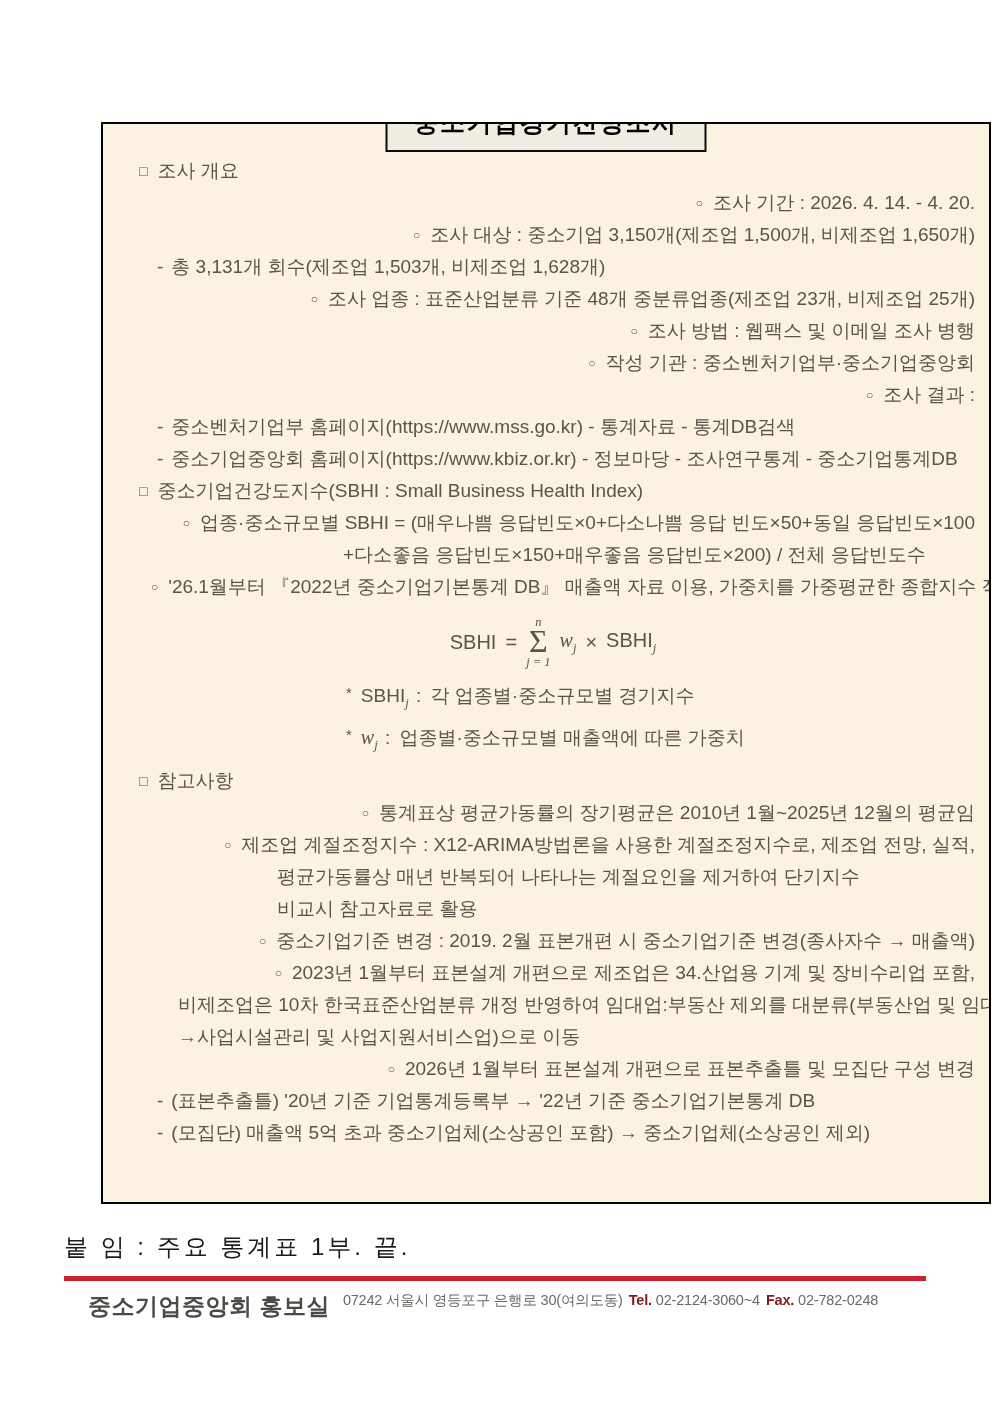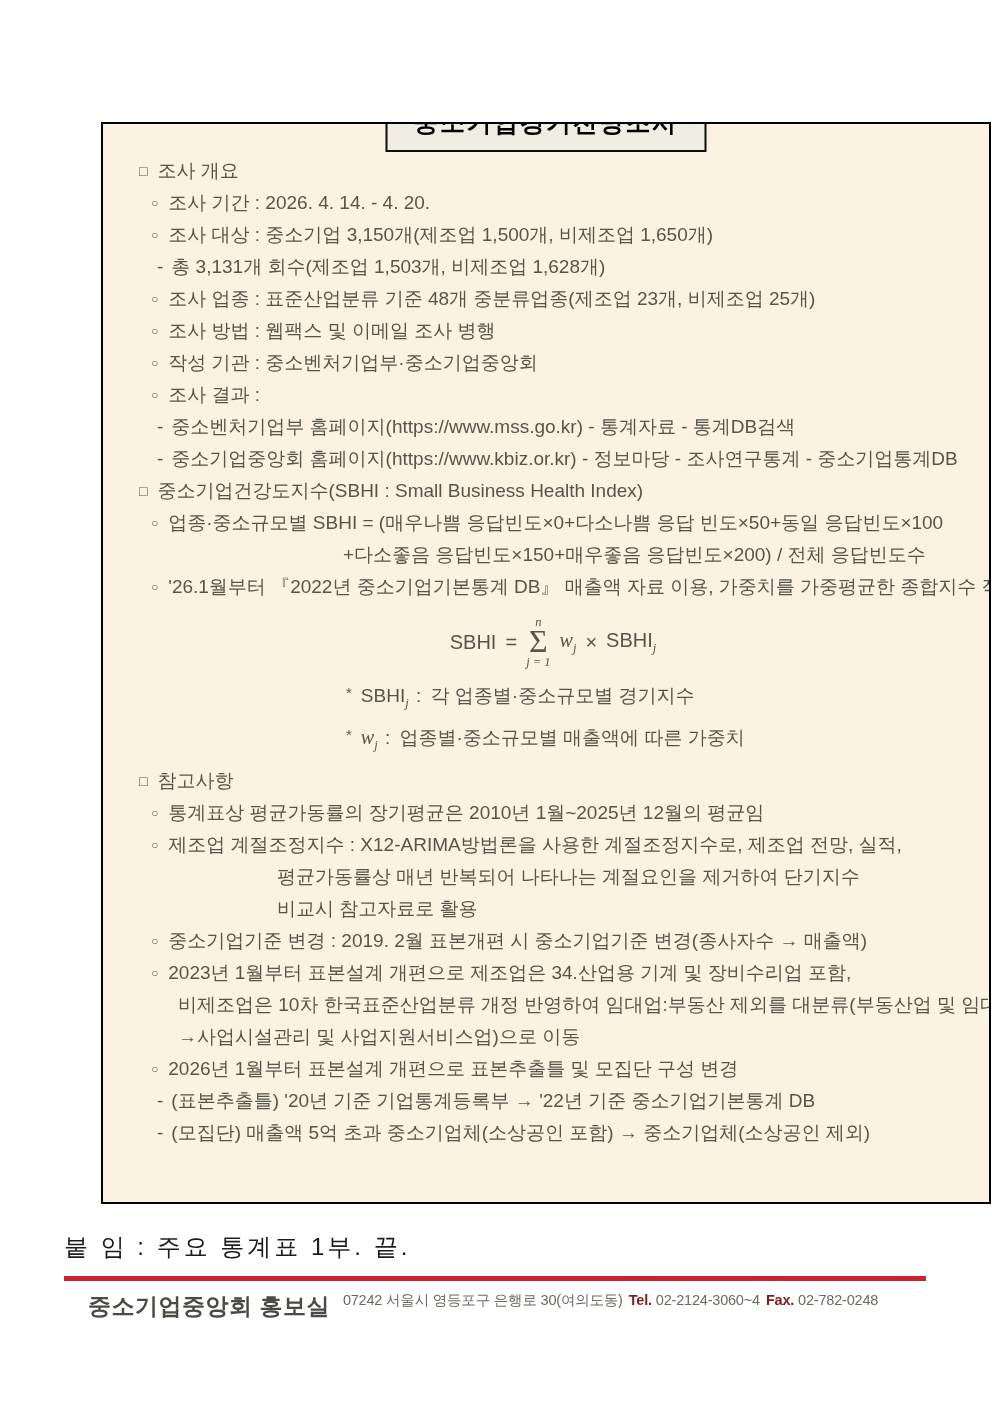--- a/index.html
+++ b/index.html
@@ -18,21 +18,21 @@
   .title-box {
     position:absolute; top:-30px; left:50%; transform:translateX(-50%);
     background:var(--title-box-bg,#f0ede2); border:2.5px solid #0d0d0d;
     padding:10px 26px 11px; white-space:nowrap; z-index:2;
   }
   .title-box span {
     font-size:25px; font-weight:bold; color:#000; letter-spacing:1.5px;
   }
   .line { font-size:19px; line-height:22px; margin-bottom:10px; white-space:nowrap; }
   .t-sq   { padding-left:8px; }
-  .t-o    { padding-left:20px; }
+  .t-o    { padding-left:20px;text-align:right; }
   .t-dash { padding-left:26px; }
   .t-cont { padding-left:47px; }
   .t-cont2{ padding-left:212px; }
   .t-cont3{ padding-left:146px; }
   .g1 { margin-top:6px; }
   .g2 { margin-top:9px; }
   .b { display:inline-block; margin-right:10px; vertical-align:1px; }
   .b-sq   { font-size:14px; }
   .b-o    { font-size:12px; vertical-align:2px; }
   .b-dash { margin-right:8px; vertical-align:0; }

